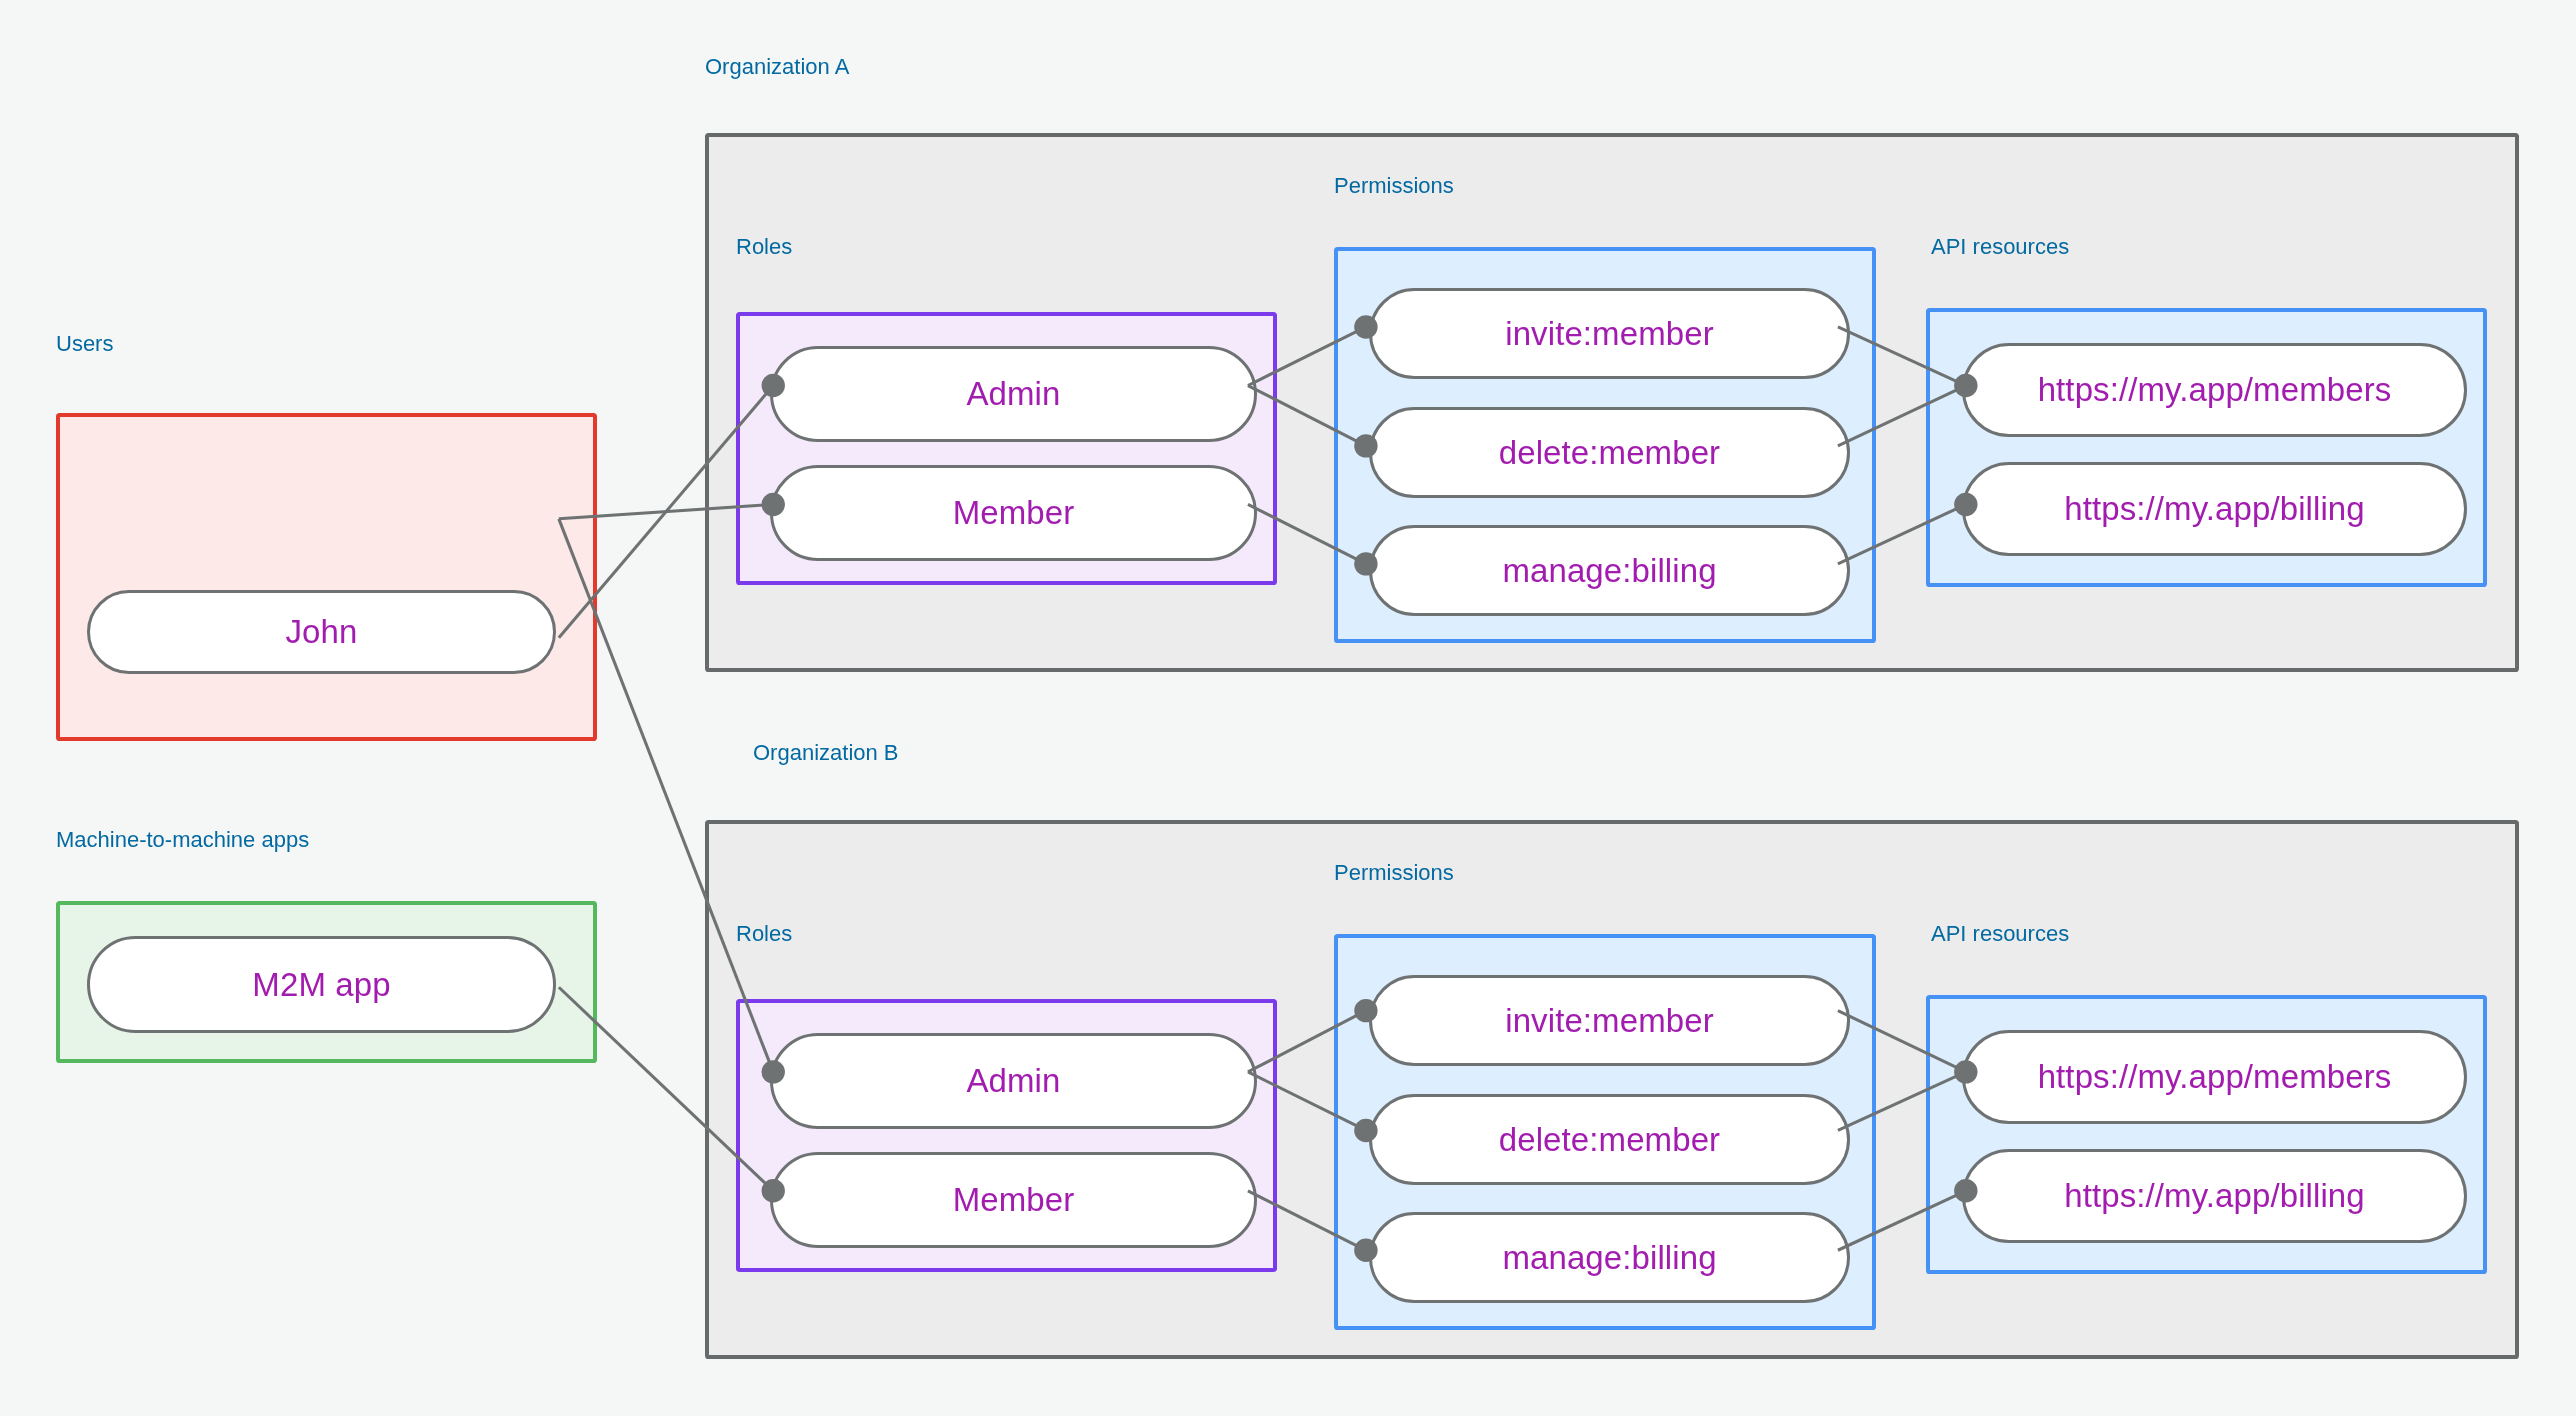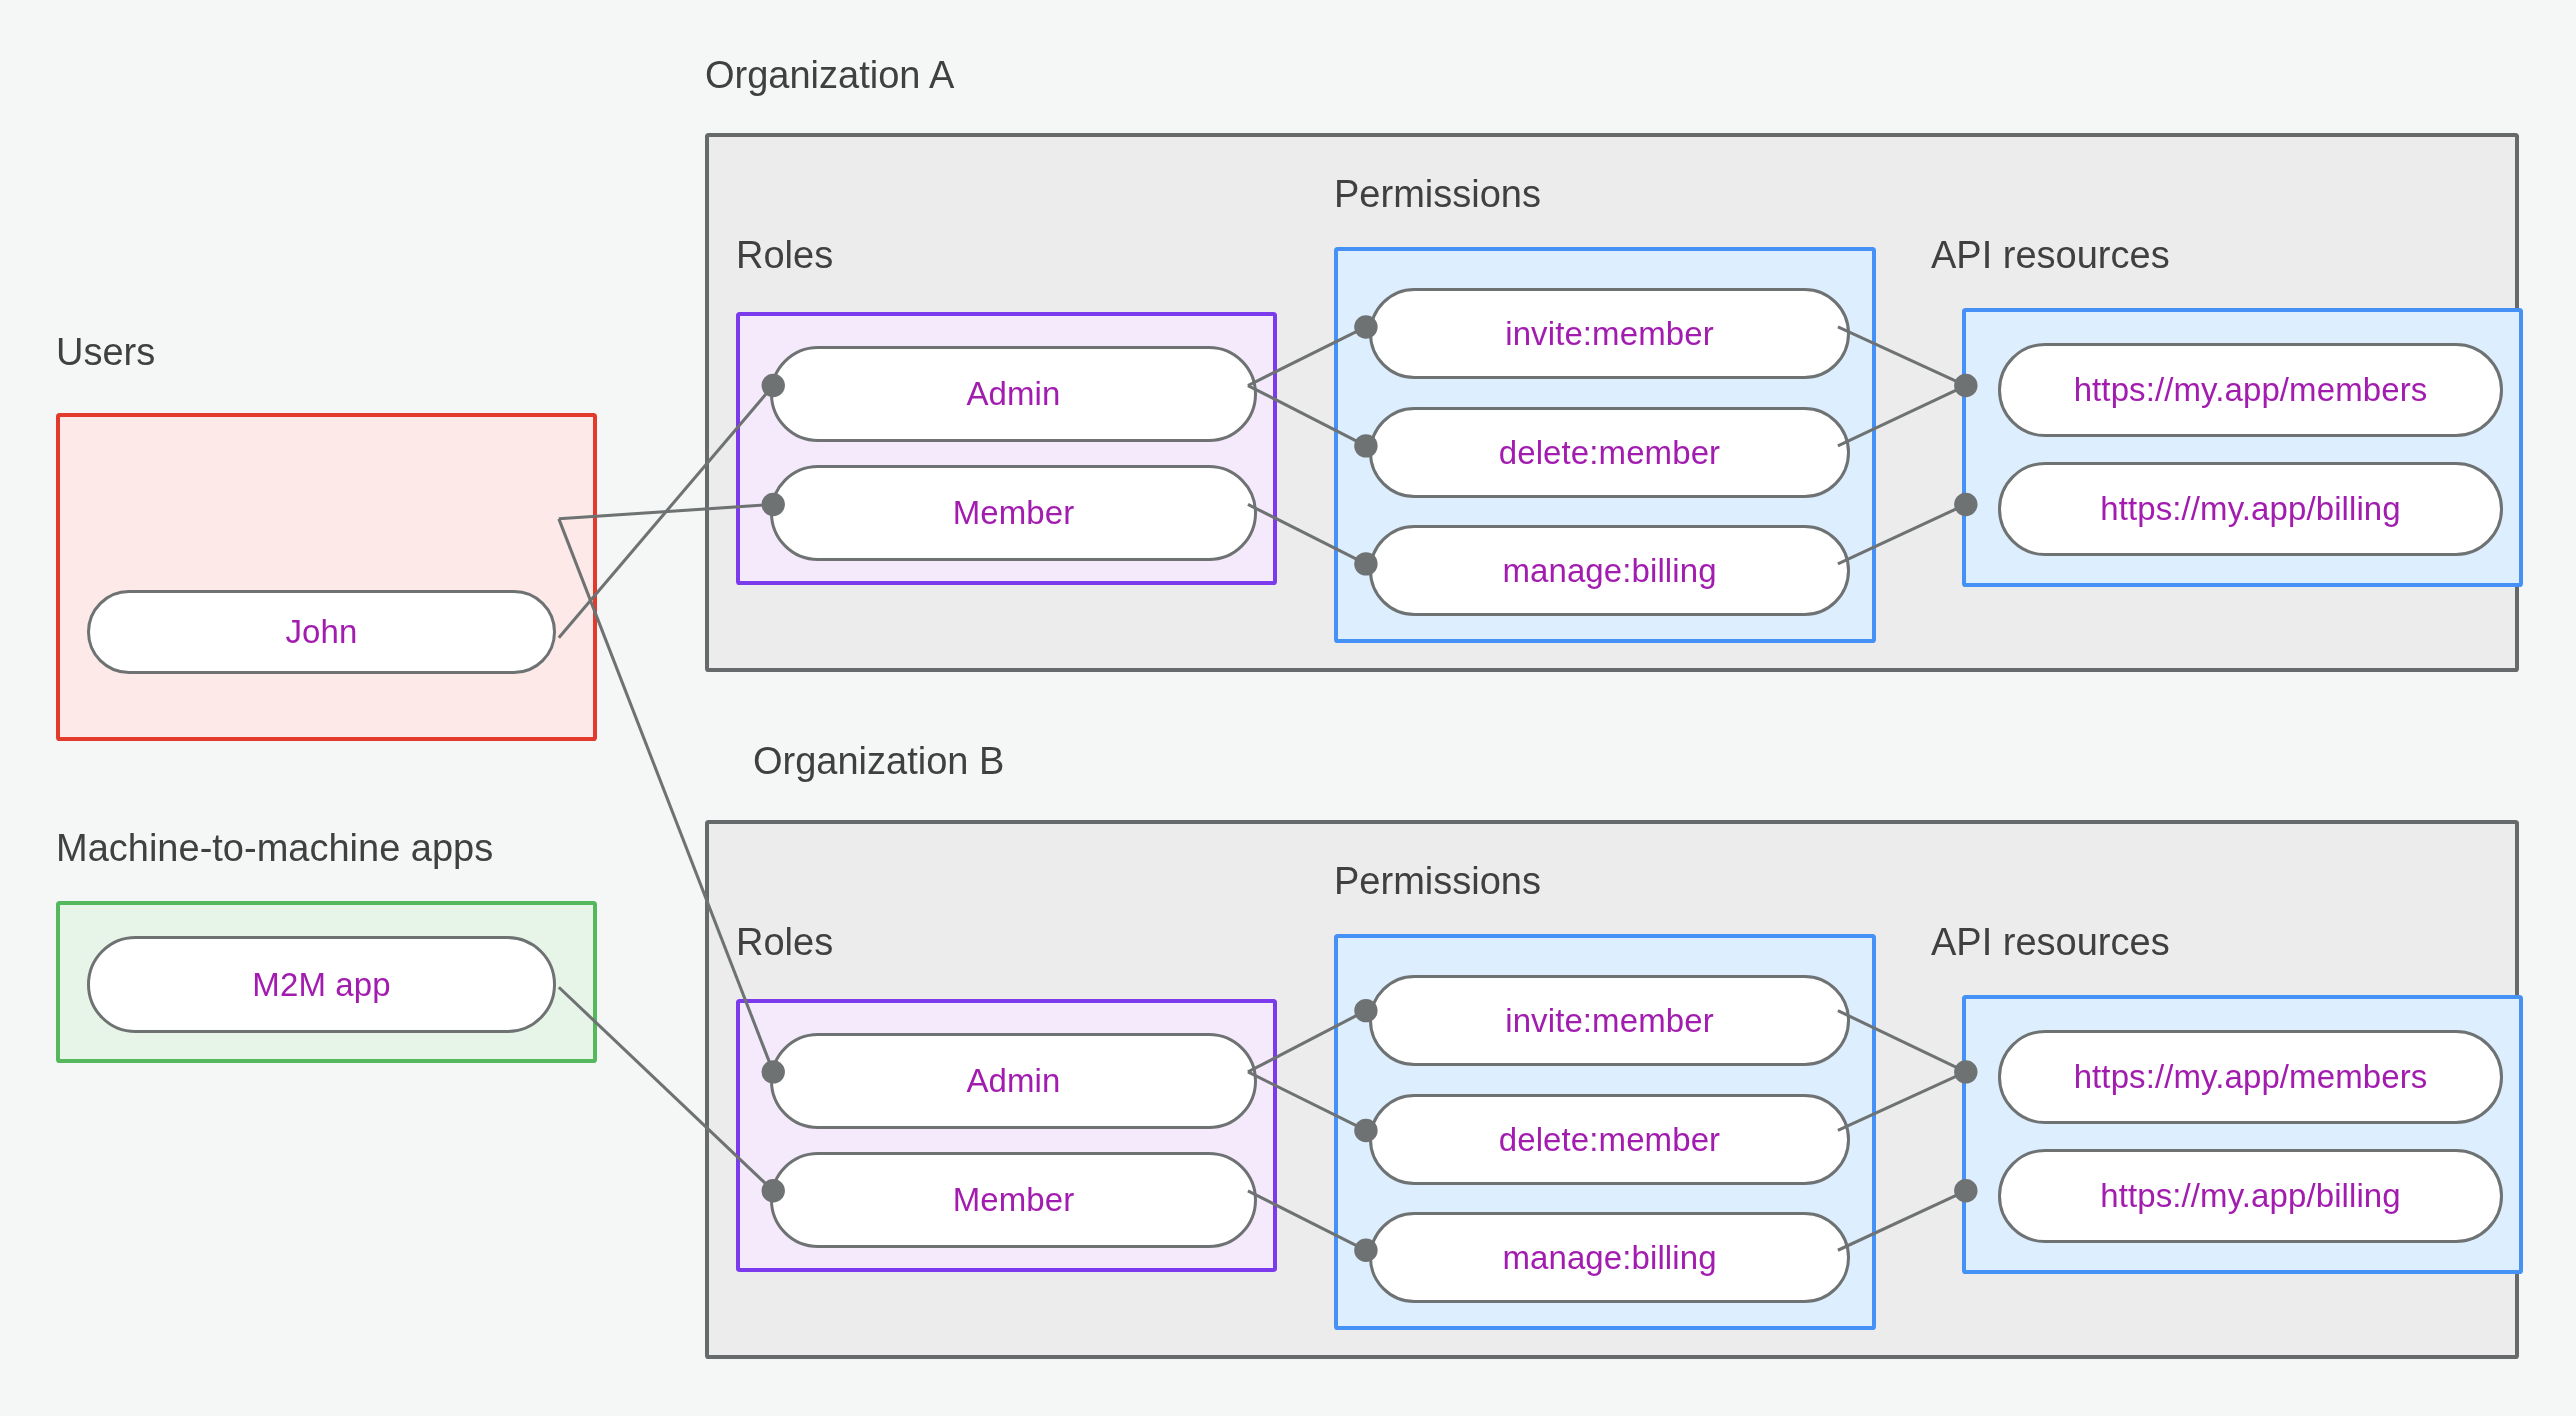--- a/index.html
+++ b/index.html
@@ -21,22 +21,22 @@
   #edges {
     position: absolute;
     left: 0; top: 0;
     width: 2576px; height: 1416px;
     pointer-events: none;
     z-index: 5;
   }
   
   .group-label {
     position: absolute;
-    font-size: 38px;
-    color: #404040;
+    font-size: 22px;
+    color: #0369a1;
     line-height: 1;
     white-space: nowrap;
     z-index: 3;
   }
   
   .container-box {
     position: absolute;
     border-radius: 3.6px;
     z-index: 1;
   }
@@ -57,21 +57,20 @@
     border: 4.5px solid #7c3aed;
     padding-left: 7px;
   }
   .perms-box {
     background: #ddeeff;
     border: 4.5px solid #4591f5;
   }
   .api-box {
     background: #ddeeff;
     border: 4.5px solid #4591f5;
-    margin-left: 36px;
   }
   
   .pill {
     position: absolute;
     background: #ffffff;
     border: 3.6px solid #6e7272;
     border-radius: 900px;
     display: flex;
     align-items: center;
     justify-content: center;

